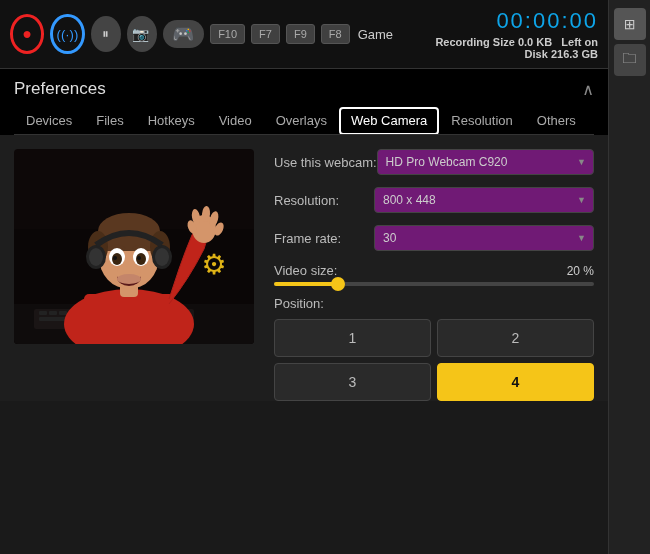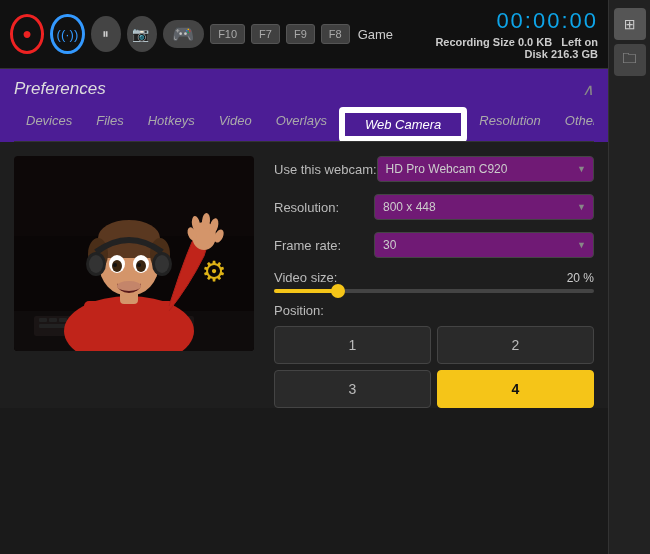--- a/index.html
+++ b/index.html
@@ -77,23 +77,22 @@
     }
     .side-btn.active { background: #555; }
 
     
     .main-content {
       margin-right: 42px;
     }
 
     
     .preferences {
-      background: #4c1d95;
+      background: #000000;
       padding: 10px 14px 0 14px;
-      font-style: italic;
     }
     .pref-header {
       display: flex; justify-content: space-between; align-items: center;
       margin-bottom: 8px;
     }
     .pref-title { font-size: 17px; color: #ddd; font-weight: 500; }
     .collapse-btn { color: #888; font-size: 16px; cursor: pointer; }
 
     
     .tabs {
@@ -101,24 +100,24 @@
       border-bottom: 1px solid #333;
       flex-wrap: nowrap; overflow: hidden;
     }
     .tab {
       padding: 6px 12px;
       font-size: 13px; color: #aaa;
       cursor: pointer; white-space: nowrap;
     }
     .tab.active {
       color: #fff;
-      border: 6px solid #ffffff;
+      border: 2px solid #ffffff;
       border-radius: 4px;
       margin-bottom: -1px;
-      padding: 4px 20px;
+      padding: 4px 10px;
     }
 
     
     .content-area {
       display: flex;
       padding: 14px 14px 0 14px;
       gap: 20px;
       background: #1e1e1e;
     }
 

